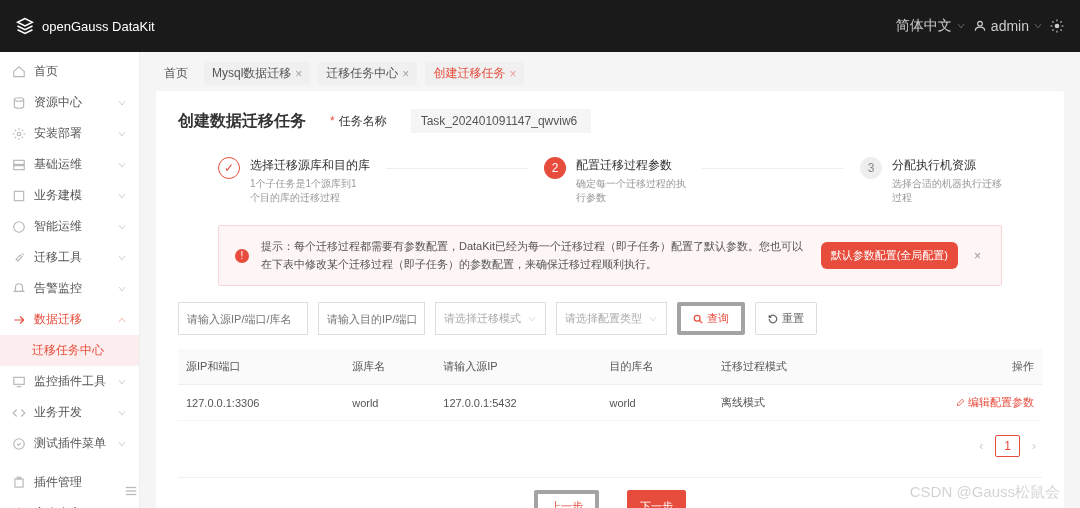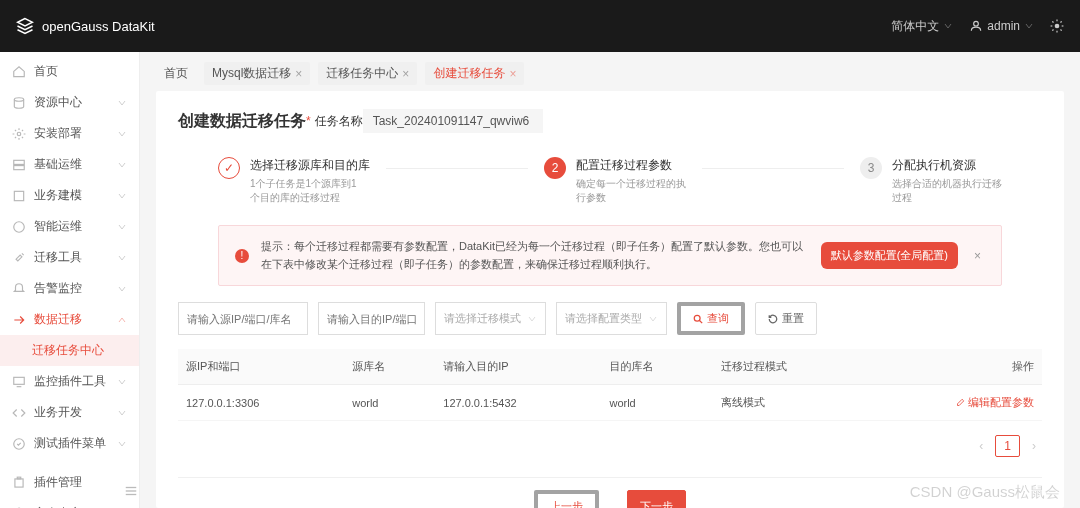--- a/index.html
+++ b/index.html
@@ -1,41 +1,41 @@
 <!DOCTYPE html>
 <html><head>
 <meta charset="utf-8">
 <style>
 * { box-sizing: border-box; margin: 0; padding: 0; }
 body { font-family: "Microsoft YaHei", Arial, sans-serif; font-size: 12px; color: #333; background: #f5f5f5; width: 1080px; height: 508px; overflow: hidden; }
 .header { height: 52px; background: #1a1a1a; color: #fff; display: flex; align-items: center; padding: 0 16px; justify-content: space-between; }
 .header-left { display: flex; align-items: center; gap: 8px; }
 .logo-icon { width: 18px; height: 18px; }
 .header-title { font-size: 13px; }
-.header-right { display: flex; align-items: center; gap: 16px; color: #ccc; font-size: 12px; }
+.header-right { display: flex; align-items: center; gap: 7px; color: #ccc; font-size: 14px; }
 .header-item { display: flex; align-items: center; gap: 4px; cursor: pointer; }
 .body { display: flex; height: calc(100% - 36px); }
 .sidebar { width: 140px; background: #fff; border-right: 1px solid #eee; overflow-y: auto; padding: 4px 0; }
 .side-item { display: flex; align-items: center; padding: 7px 12px; cursor: pointer; color: #555; font-size: 12px; justify-content: space-between; }
 .side-item.active { color: #e74c3c; }
 .side-item.sub { padding-left: 32px; }
 .side-item.sub.active { background: #fceeee; color: #e74c3c; }
 .side-left { display: flex; align-items: center; gap: 8px; }
 .side-icon { width: 14px; height: 14px; opacity: 0.6; flex-shrink: 0; }
 .side-item.active .side-icon { opacity: 1; }
 .chev { width: 10px; height: 10px; opacity: 0.4; }
 .side-divider { height: 8px; }
 .main { flex: 1; display: flex; flex-direction: column; overflow: hidden; }
 .breadcrumbs { display: flex; gap: 8px; padding: 10px 16px 6px; font-size: 12px; }
 .crumb { background: #f0f0f0; padding: 3px 8px; border-radius: 2px; color: #555; cursor: pointer; display: flex; align-items: center; gap: 4px; }
 .crumb.plain { background: transparent; }
 .crumb.active { color: #e74c3c; }
 .crumb .x { opacity: 0.5; }
 .content { flex: 1; margin: 0 16px 16px; background: #fff; border-radius: 2px; padding: 18px 22px; overflow: auto; position: relative; }
-.page-title-row { display: flex; align-items: center; margin-bottom: 24px; }
+.page-title-row { display: flex; align-items: center; gap: 24px; margin-bottom: 24px; }
 .page-title { font-size: 16px; font-weight: bold; }
 .req { color: #e74c3c; margin-right: 4px; }
 .task-input { border: none; background: #f5f5f5; padding: 5px 10px; font-size: 12px; width: 180px; color: #555; }
 .steps { display: flex; align-items: flex-start; margin: 0 40px 20px; }
 .step { display: flex; align-items: flex-start; gap: 10px; }
 .step-circle { width: 22px; height: 22px; border-radius: 50%; display: flex; align-items: center; justify-content: center; font-size: 12px; flex-shrink: 0; }
 .step-circle.done { border: 1px solid #e74c3c; color: #e74c3c; background: #fff; }
 .step-circle.current { background: #e74c3c; color: #fff; }
 .step-circle.pending { background: #eee; color: #888; }
 .step-text .st-title { font-size: 12px; color: #333; margin-bottom: 3px; }
@@ -359,21 +359,21 @@
             </svg>
             <span>重置</span>
           </button>
       </div>
 
       <table>
         <thead>
             <tr id="thead-row">
               <th>源IP和端口</th>
               <th>源库名</th>
-              <th>请输入目的IP</th>
+              <th>请输入源IP</th>
               <th>目的库名</th>
               <th>迁移过程模式</th>
               <th style="text-align: right;">操作</th>
             </tr>
           </thead>
         <tbody id="tbody">
             <tr>
               <td>127.0.0.1:3306</td>
               <td>world</td>
               <td>127.0.0.1:5432</td>

